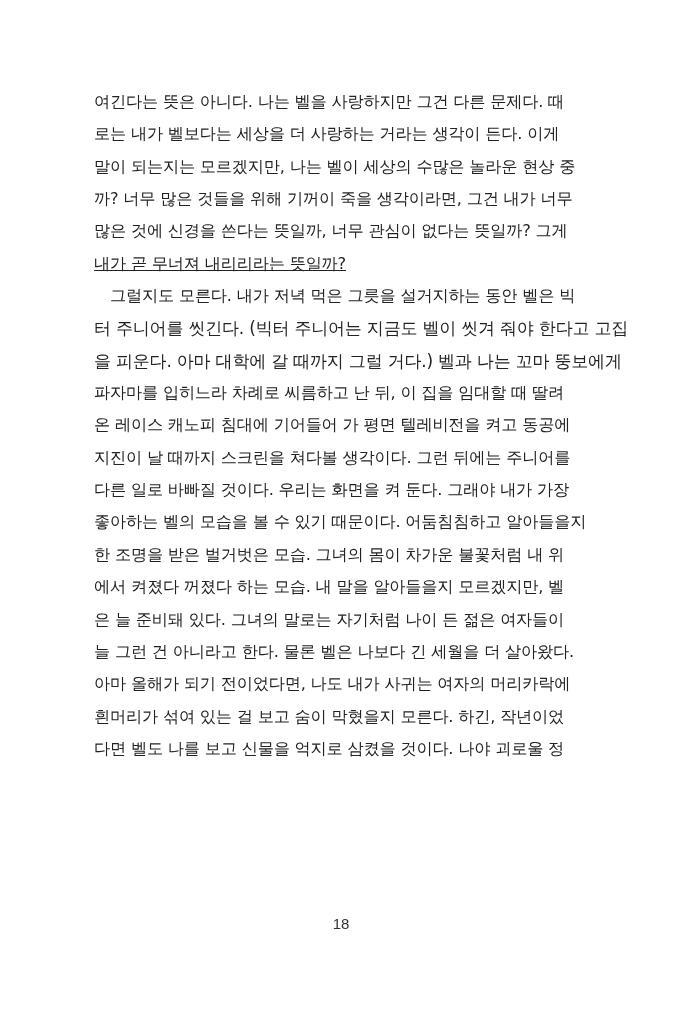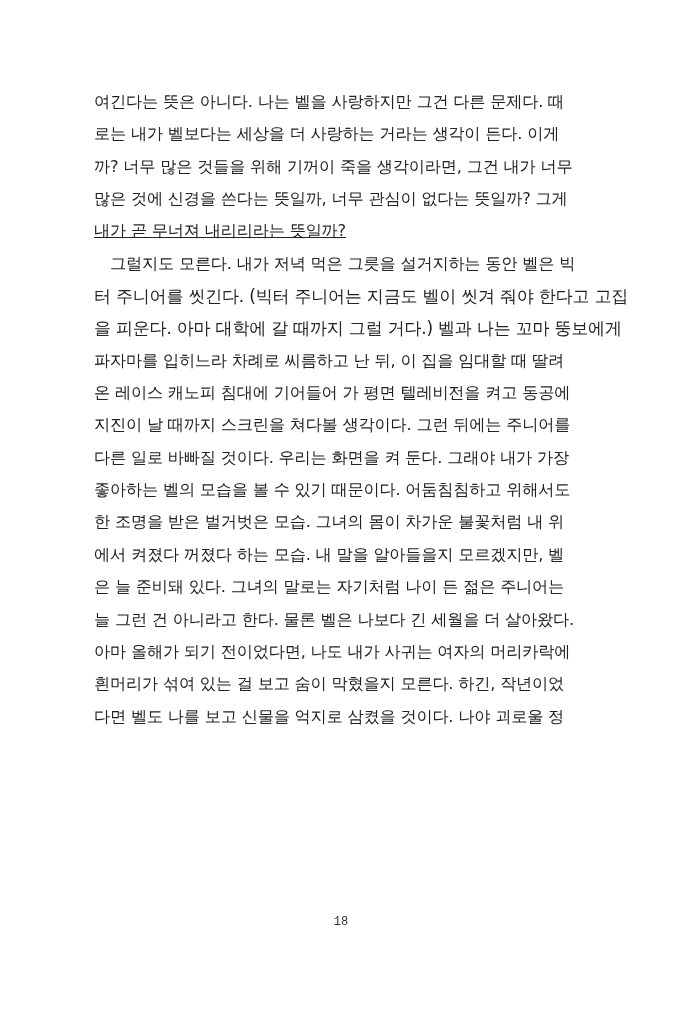--- a/index.html
+++ b/index.html
@@ -46,48 +46,49 @@
     }
     .line.small {
       font-size: 17px;
     }
     .page-number {
       position: absolute;
       left: 0;
       width: 682px;
       top: 915px;
       text-align: center;
-      font-family: Liberation Mono, monospace;
-      font-size: 12px;
+      font-family: Liberation Sans, sans-serif;
+      font-size: 15px;
       color: #333333;
     }
   </style>
 </head>
 <body>
 
 <div class="page">
   <div class="body-text">
 
     <span class="line">여긴다는 뜻은 아니다. 나는 벨을 사랑하지만 그건 다른 문제다. 때</span>
     <span class="line">로는 내가 벨보다는 세상을 더 사랑하는 거라는 생각이 든다. 이게</span>
+    <span class="line">말이 되는지는 모르겠지만, 나는 벨이 세상의 수많은 놀라운 현상 중</span>
     <span class="line">까? 너무 많은 것들을 위해 기꺼이 죽을 생각이라면, 그건 내가 너무</span>
     <span class="line">많은 것에 신경을 쓴다는 뜻일까, 너무 관심이 없다는 뜻일까? 그게</span>
     <span class="line last-of-para">내가 곧 무너져 내리리라는 뜻일까?</span>
 
     <span class="line indent">그럴지도 모른다. 내가 저녁 먹은 그릇을 설거지하는 동안 벨은 빅</span>
     <span class="line small">터 주니어를 씻긴다. (빅터 주니어는 지금도 벨이 씻겨 줘야 한다고 고집</span>
     <span class="line small">을 피운다. 아마 대학에 갈 때까지 그럴 거다.) 벨과 나는 꼬마 뚱보에게</span>
     <span class="line">파자마를 입히느라 차례로 씨름하고 난 뒤, 이 집을 임대할 때 딸려</span>
     <span class="line">온 레이스 캐노피 침대에 기어들어 가 평면 텔레비전을 켜고 동공에</span>
     <span class="line">지진이 날 때까지 스크린을 쳐다볼 생각이다. 그런 뒤에는 주니어를</span>
     <span class="line">다른 일로 바빠질 것이다. 우리는 화면을 켜 둔다. 그래야 내가 가장</span>
-    <span class="line">좋아하는 벨의 모습을 볼 수 있기 때문이다. 어둠침침하고 위해서도</span>
+    <span class="line">좋아하는 벨의 모습을 볼 수 있기 때문이다. 어둠침침하고 알아들을지</span>
     <span class="line">한 조명을 받은 벌거벗은 모습. 그녀의 몸이 차가운 불꽃처럼 내 위</span>
     <span class="line">에서 켜졌다 꺼졌다 하는 모습. 내 말을 알아들을지 모르겠지만, 벨</span>
-    <span class="line">은 늘 준비돼 있다. 그녀의 말로는 자기처럼 나이 든 젊은 주니어는</span>
+    <span class="line">은 늘 준비돼 있다. 그녀의 말로는 자기처럼 나이 든 젊은 여자들이</span>
     <span class="line">늘 그런 건 아니라고 한다. 물론 벨은 나보다 긴 세월을 더 살아왔다.</span>
     <span class="line">아마 올해가 되기 전이었다면, 나도 내가 사귀는 여자의 머리카락에</span>
     <span class="line">흰머리가 섞여 있는 걸 보고 숨이 막혔을지 모른다. 하긴, 작년이었</span>
     <span class="line">다면 벨도 나를 보고 신물을 억지로 삼켰을 것이다. 나야 괴로울 정</span>
   </div>
 
   <div class="page-number">18</div>
 </div>
 
 </body></html>

